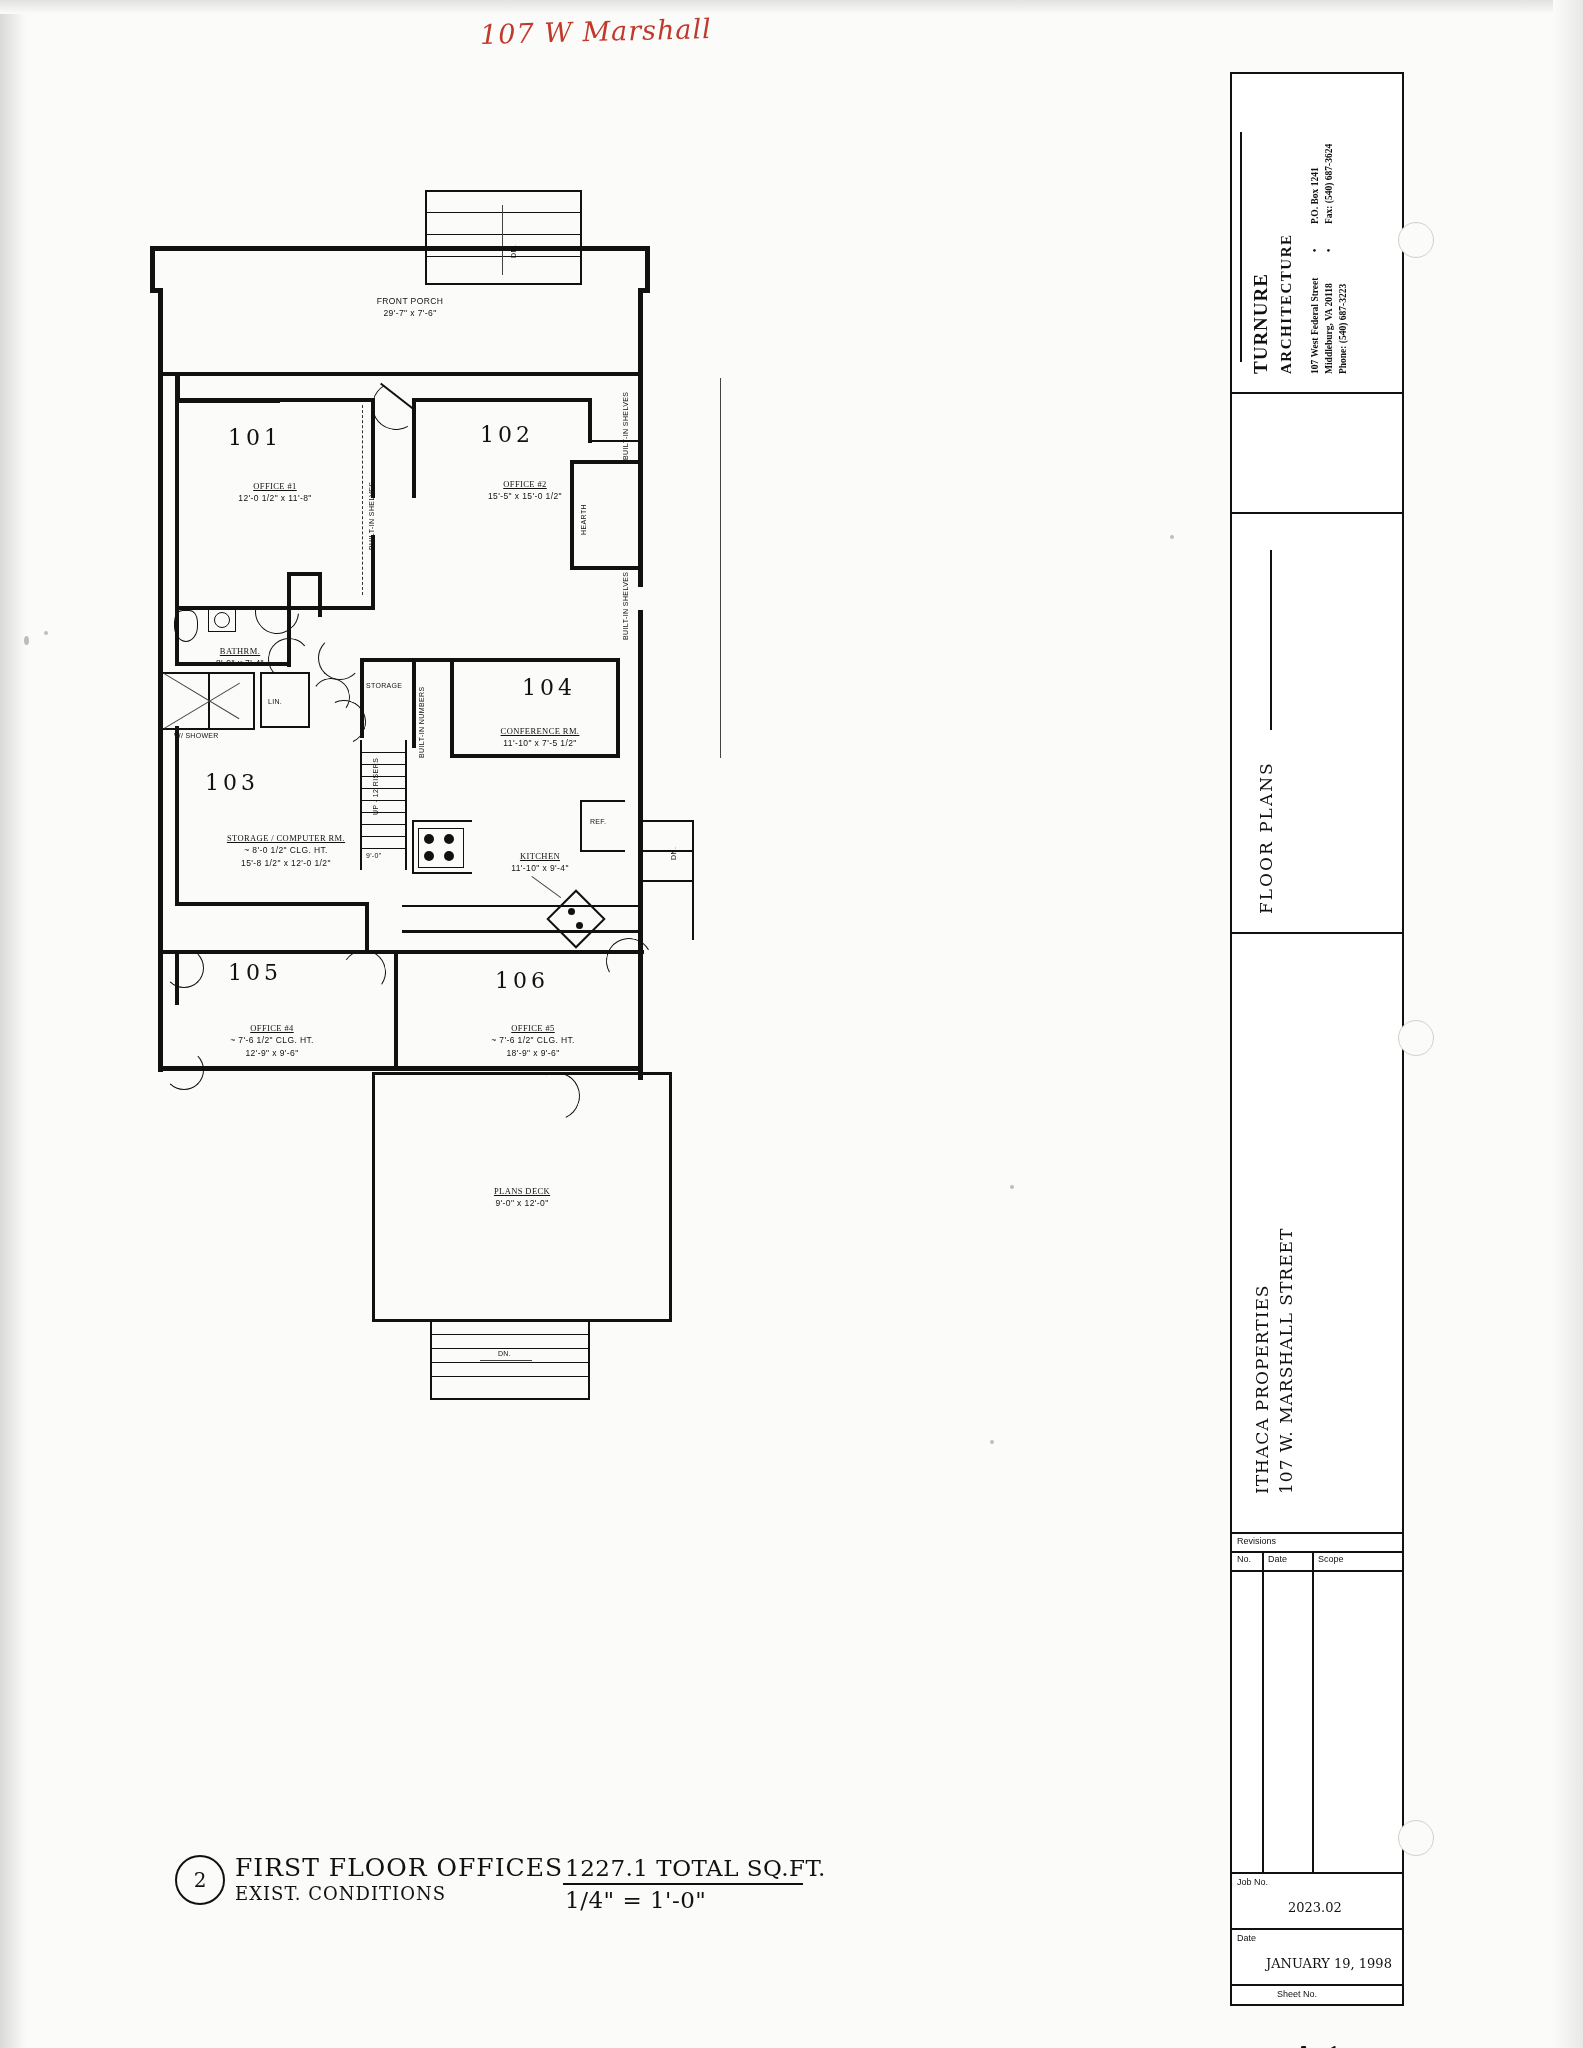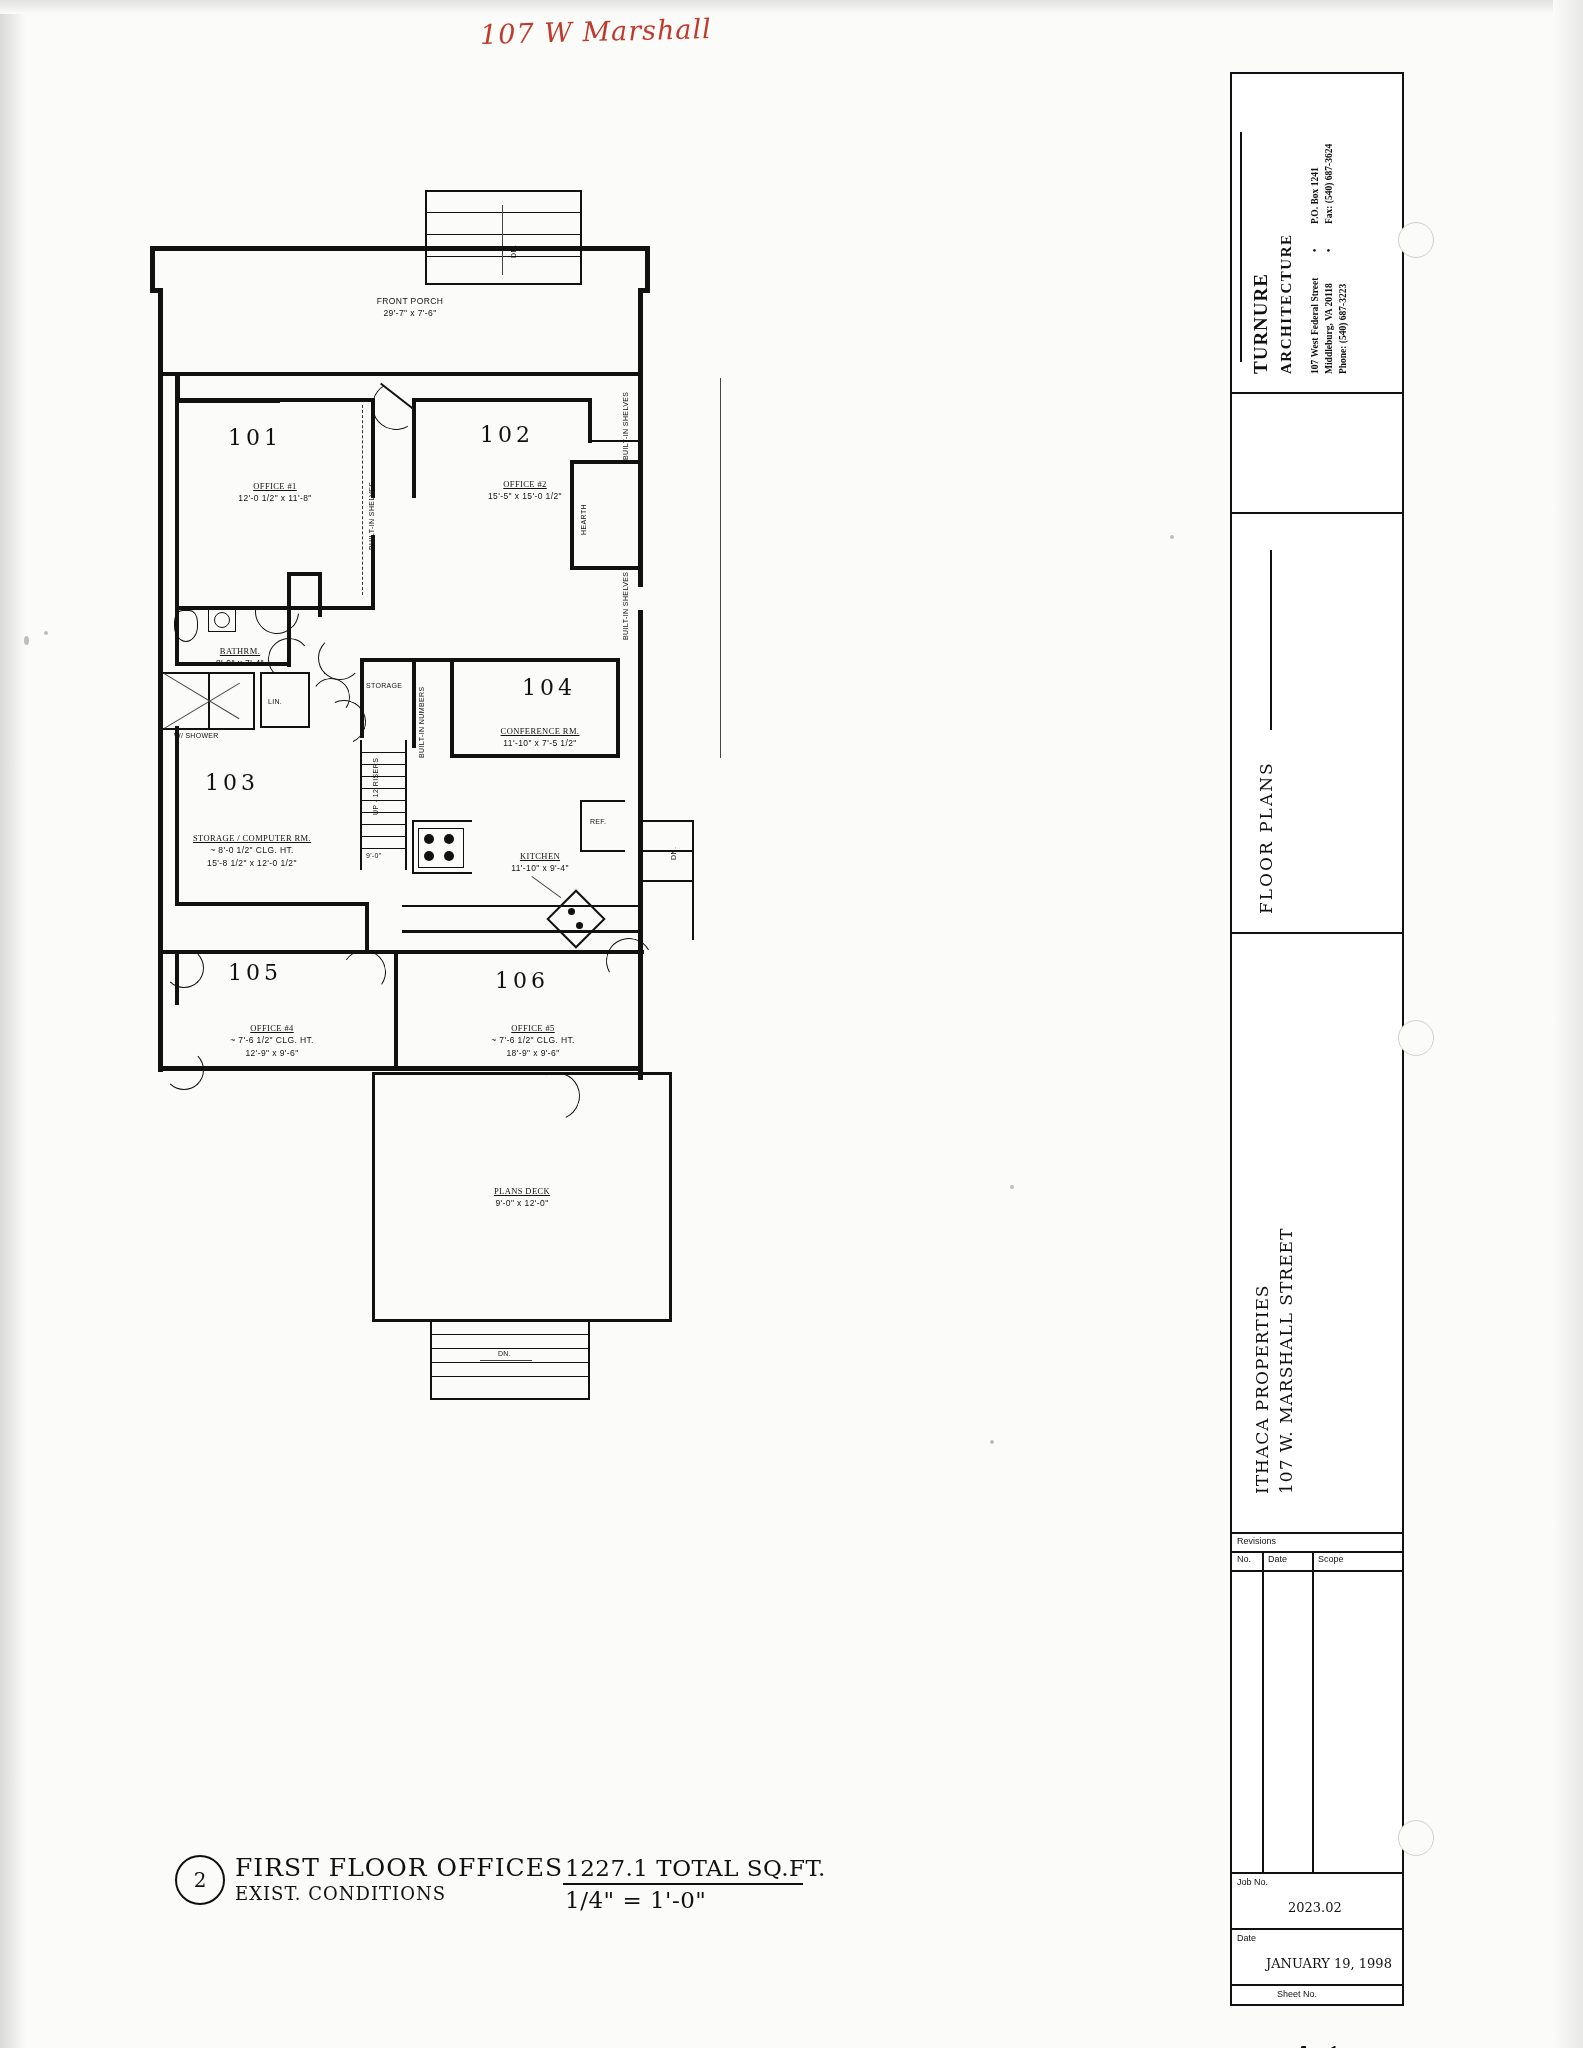--- a/index.html
+++ b/index.html
@@ -214,21 +214,21 @@
 
     <div class="room-num" style="left:348px;top:515px;margin-left:24px;">104</div>
     <div class="room-lbl" style="left:320px;top:565px;width:140px;text-align:center;">
       <u>CONFERENCE RM.</u><br>
       <span>11'-10" x 7'-5 1/2"</span>
     </div>
 
     <div class="wall" style="left:25px;top:566px;width:4px;height:180px;"></div>
     <div class="wall" style="left:25px;top:742px;width:190px;height:4px;"></div>
     <div class="room-num" style="left:55px;top:610px;">103</div>
-    <div class="room-lbl" style="left:12px;top:672px;width:180px;">
+    <div class="room-lbl" style="left:46px;top:672px;width:180px;">
       <u>STORAGE / COMPUTER RM.</u><br>
       <span>~ 8'-0 1/2" CLG. HT.</span><br>
       <span>15'-8 1/2" x 12'-0 1/2"</span>
     </div>
 
     <div class="wall" style="left:262px;top:660px;width:60px;height:2px;"></div>
     <div class="wall" style="left:262px;top:712px;width:60px;height:2px;"></div>
     <div class="wall" style="left:262px;top:660px;width:2px;height:54px;"></div>
     <div style="position:absolute;left:268px;top:668px;width:44px;height:38px;border:1.5px solid #111;"></div>
     <div style="position:absolute;left:274px;top:674px;width:10px;height:10px;border-radius:50%;background:#111;"></div>

